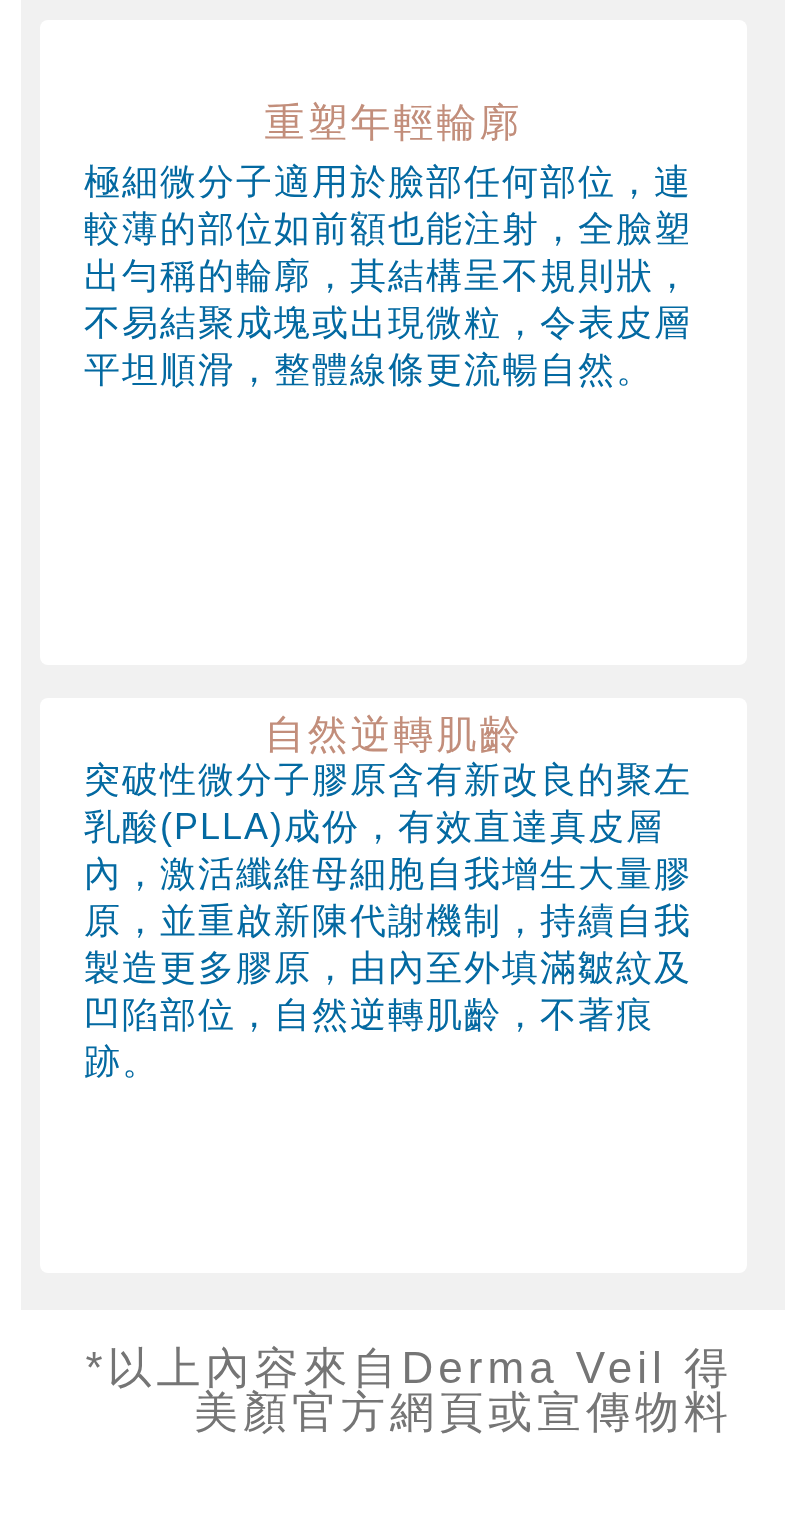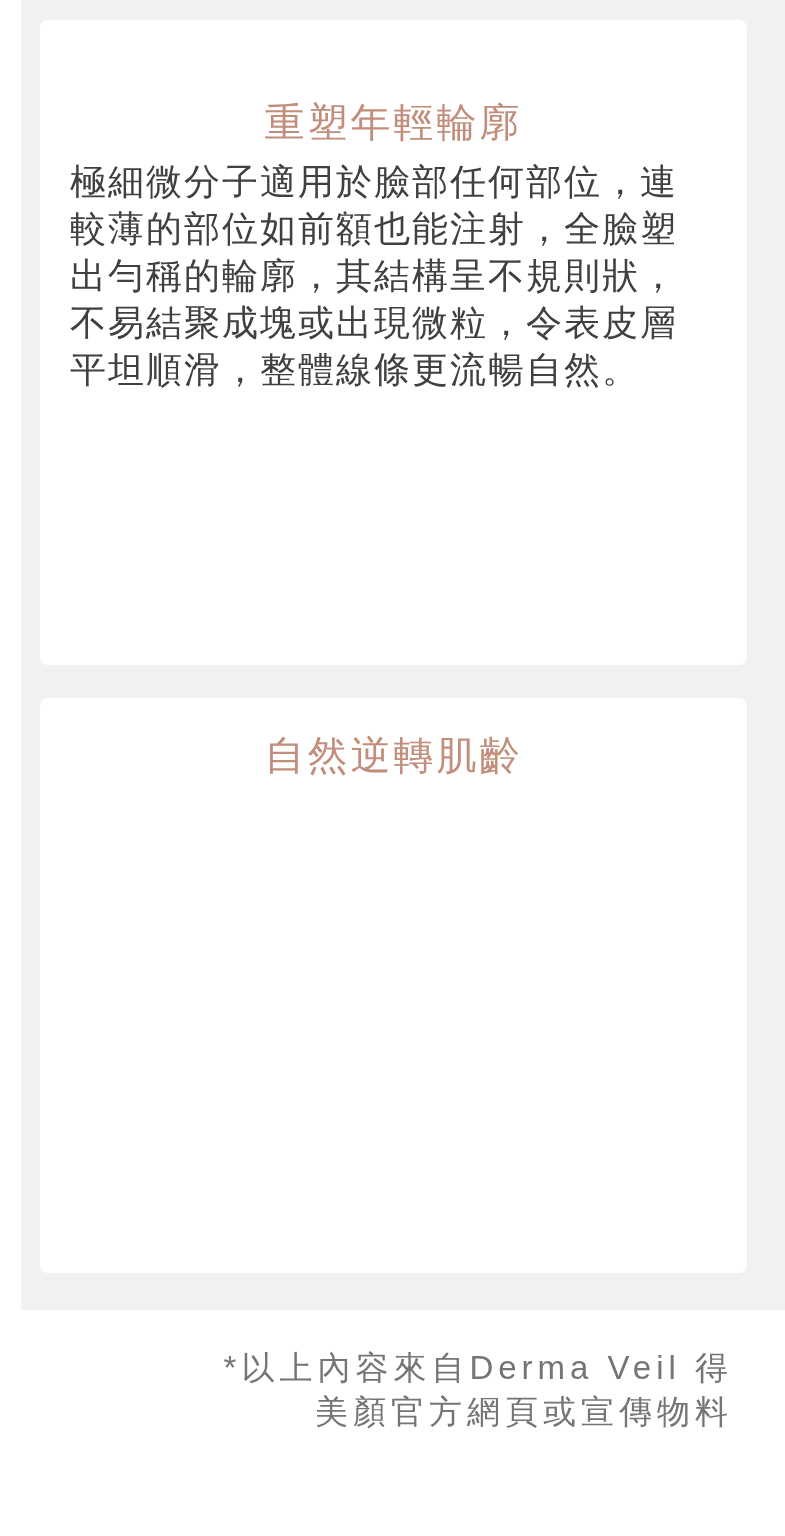--- a/index.html
+++ b/index.html
@@ -33,21 +33,21 @@
   .card-title {
     text-align: center;
     font-size: 40px;
     letter-spacing: 3px;
     font-weight: 400;
     color: #c28e7b;
     line-height: 48px;
     margin: 0;
   }
   .c1 .card-title { padding-top: 78px; }
-  .c2 .card-title { padding-top: 33px; }
+  .c2 .card-title { padding-top: 12px; }
 
   .logo-wrap {
     width: 225px;
     margin: 0 auto;
     position: relative;
     left: -8px;
   }
   .c1 .logo-wrap { margin-top: 47px; }
   .c2 .logo-wrap { margin-top: 23px; }
   .logo-wrap svg { display: block; }
@@ -58,42 +58,42 @@
     letter-spacing: 1.5px;
   }
   .logo-swoosh {
     fill: none;
     stroke: #e5aa8e;
     stroke-width: 6.5;
     stroke-linecap: round;
   }
 
   .card-body {
-    margin: 12px 30px 0 30px;
+    margin: 12px 30px 0 44px;
     font-size: 36px;
     line-height: 47px;
     letter-spacing: 2px;
     font-weight: 300;
-    color: #404040;
+    color: #0369a1;
     white-space: pre-line;
     text-align: left;
   }
   .c2 .card-body { margin-top: -2px; }
 
   .bottom-section {
     position: absolute;
     left: 0; top: 1310px;
     width: 785px; height: 226px;
     background: #ffffff;
   }
   .footnote {
     margin: 0;
     padding: 36px 52px 0 0;
     text-align: right;
-    font-size: 33px;
+    font-size: 44px;
     line-height: 44px;
     letter-spacing: 5px;
     color: #757575;
     white-space: pre-line;
     font-weight: 400;
   }
 </style>
 </head>
 <body>
 
@@ -109,20 +109,27 @@
 較薄的部位如前額也能注射，全臉塑
 出勻稱的輪廓，其結構呈不規則狀，
 不易結聚成塊或出現微粒，令表皮層
 平坦順滑，整體線條更流暢自然。</p>
   </section>
 
   <section class="card c2">
     <h2 class="card-title">自然逆轉肌齡</h2>
 
 
+    <p class="card-body">突破性微分子膠原含有新改良的聚左
+乳酸(PLLA)成份，有效直達真皮層
+內，激活纖維母細胞自我增生大量膠
+原，並重啟新陳代謝機制，持續自我
+製造更多膠原，由內至外填滿皺紋及
+凹陷部位，自然逆轉肌齡，不著痕
+跡。</p>
   </section>
 
   <footer class="bottom-section">
     <p class="footnote">*以上內容來自Derma Veil 得
 美顏官方網頁或宣傳物料</p>
   </footer>
 
 </div>
 
 </body></html>

